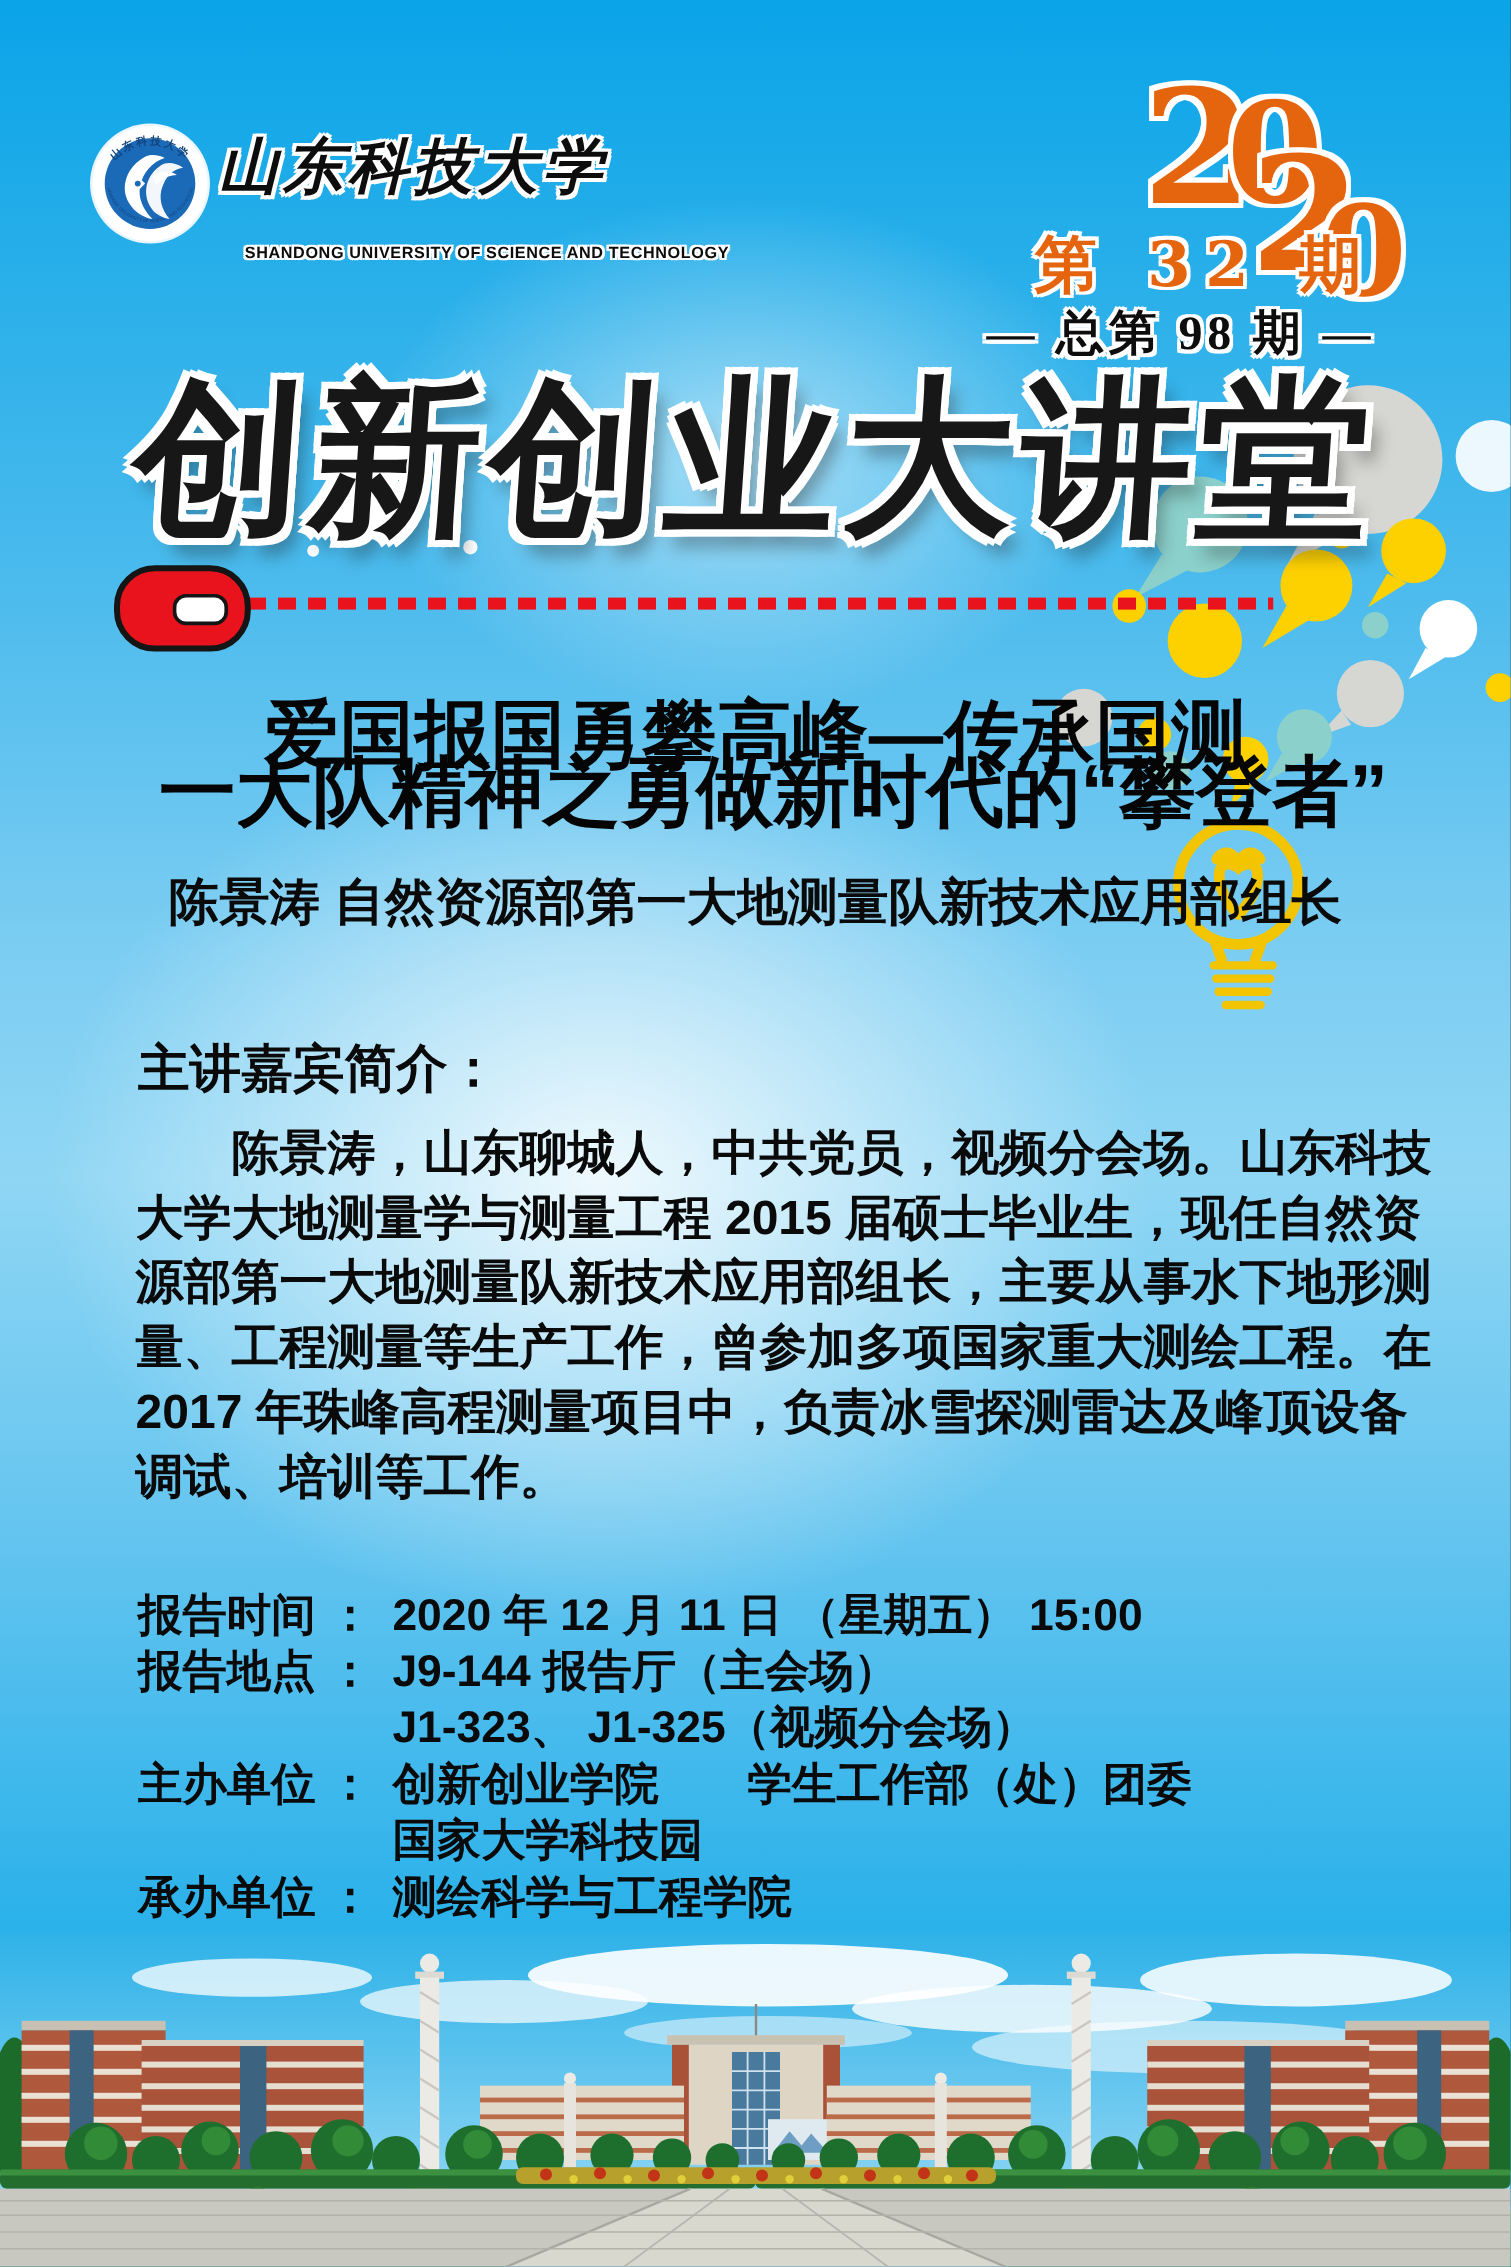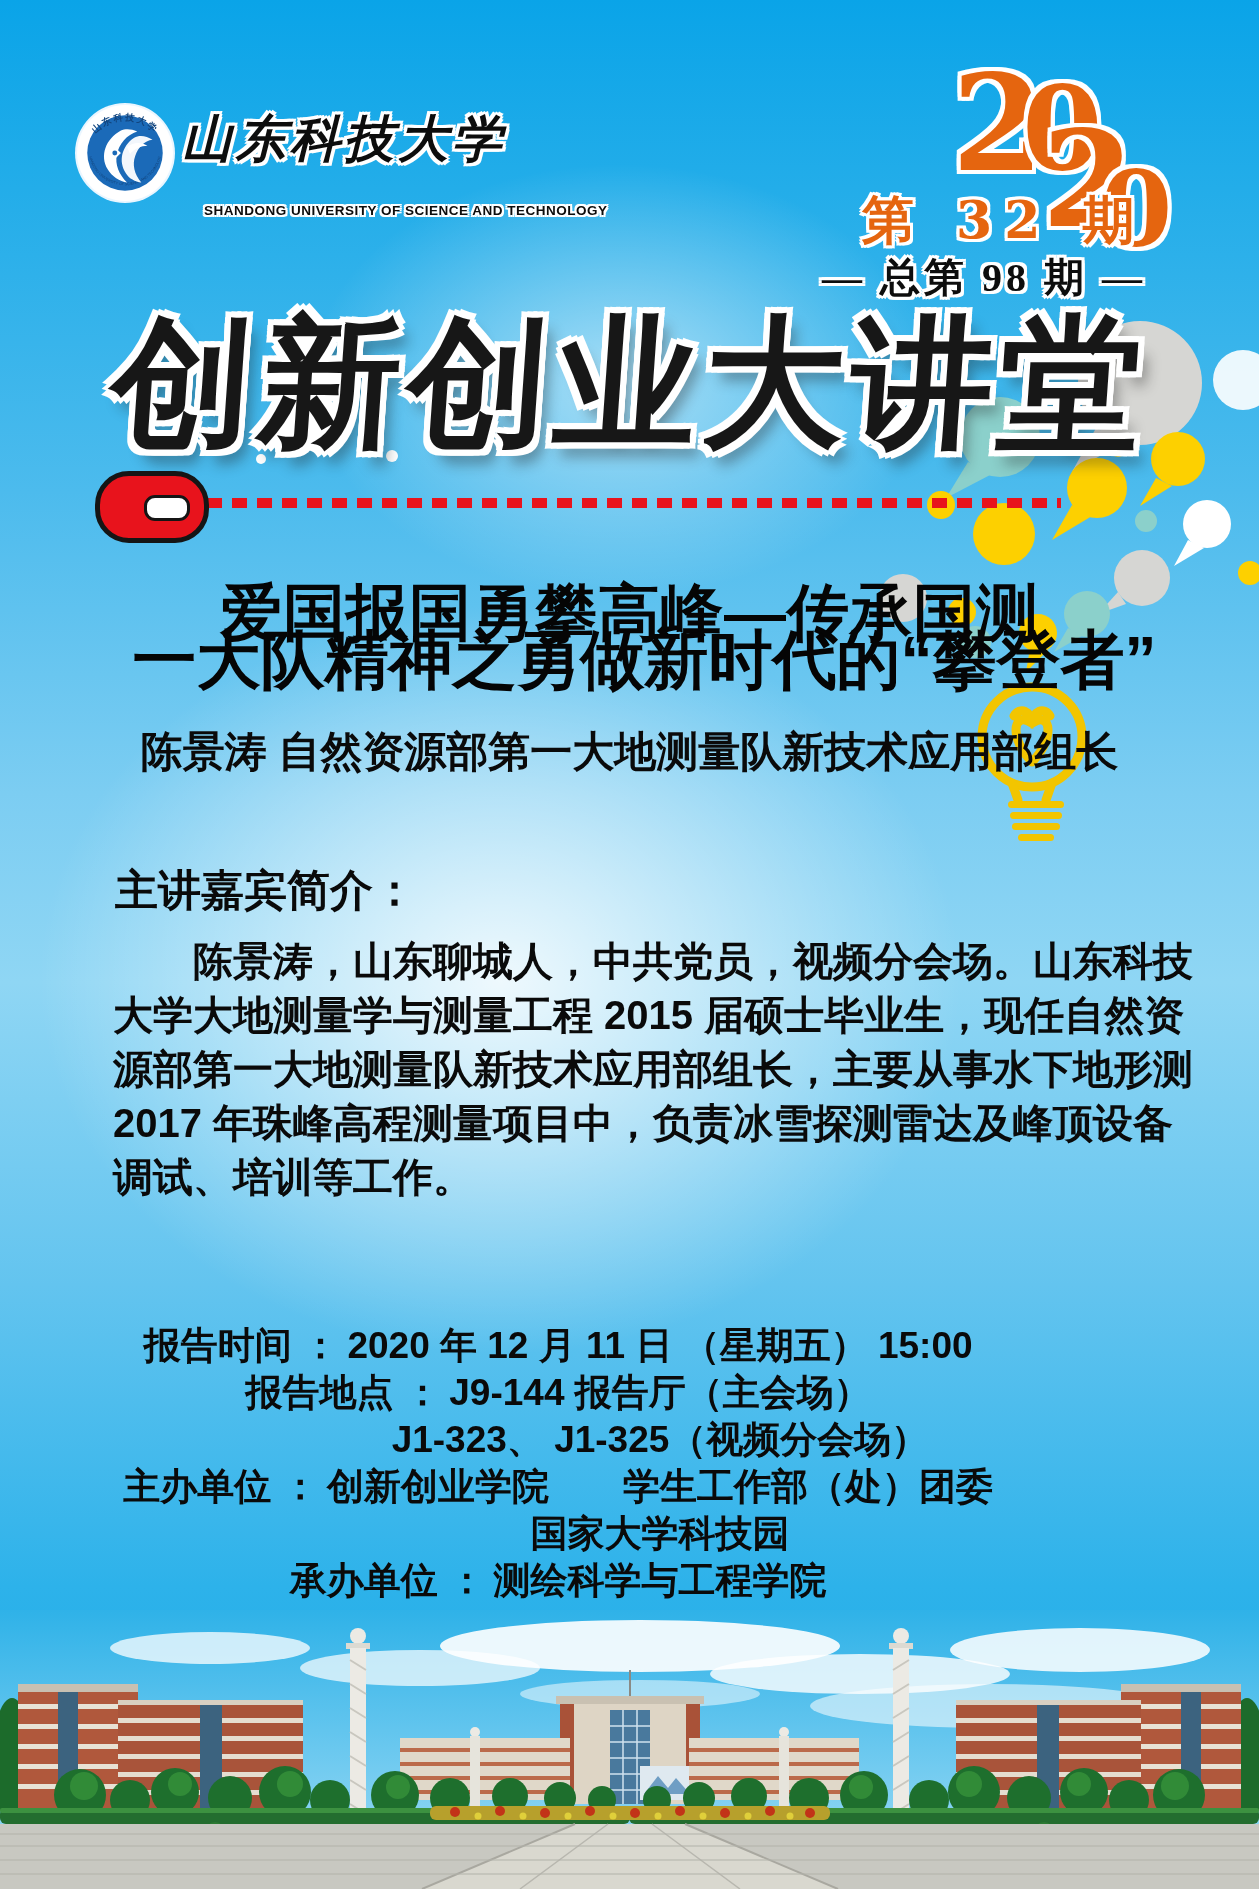--- a/index.html
+++ b/index.html
@@ -53,21 +53,21 @@
     color:#050505;white-space:nowrap;z-index:2;margin-left:30px;}
   .speaker{left:0;right:0;top:724px;text-align:center;font-weight:700;font-size:42px;
     color:#0a0a0a;white-space:nowrap;z-index:2;}
 
   .intro-heading{left:115px;top:862px;font-weight:700;font-size:43px;color:#0a0a0a;z-index:2;}
   .intro-par{left:113px;top:934px;width:1060px;z-index:2;font-weight:600;font-size:40px;line-height:54px;color:#0a0a0a;}
   .intro-par .ln{white-space:nowrap;}
   .intro-par .ln.first{padding-left:80px;}
 
   .details{left:115px;top:1326px;z-index:2;font-weight:700;font-size:37px;line-height:40px;color:#0a0a0a;}
-  .details .row{white-space:nowrap;margin-bottom:7px;height:40px;text-align:center;}
+  .details .row{white-space:nowrap;margin-bottom:7px;height:40px;}
   .details .lbl{display:inline-block;width:212px;}
   .details .row.cont{padding-left:212px;}
 
   .decor{left:0;top:0;width:1259px;height:1889px;z-index:1;pointer-events:none;}
   .photo{left:0;top:1610px;width:1259px;height:279px;z-index:1;display:block;}
 </style>
 </head>
 <body>
 
 <div class="poster">
@@ -163,20 +163,21 @@
 
   <div class="title-l1 abs">爱国报国勇攀高峰—传承国测</div>
   <div class="title-l2 abs">一大队精神之勇做新时代的“攀登者”</div>
   <div class="speaker abs">陈景涛  自然资源部第一大地测量队新技术应用部组长</div>
 
   <div class="intro-heading abs">主讲嘉宾简介：</div>
   <div class="intro-par abs">
     <div class="ln first">陈景涛，山东聊城人，中共党员，视频分会场。山东科技</div>
     <div class="ln">大学大地测量学与测量工程 2015 届硕士毕业生，现任自然资</div>
     <div class="ln">源部第一大地测量队新技术应用部组长，主要从事水下地形测</div>
+    <div class="ln">量、工程测量等生产工作，曾参加多项国家重大测绘工程。在</div>
     <div class="ln">2017 年珠峰高程测量项目中，负责冰雪探测雷达及峰顶设备</div>
     <div class="ln">调试、培训等工作。</div>
   </div>
 
   <div class="details abs">
     <div class="row">
       <span class="lbl">报告时间 ：</span><span class="val">2020 年 12 月 11 日 （星期五） 15:00</span>
     </div>
     <div class="row">
       <span class="lbl">报告地点 ：</span><span class="val">J9-144 报告厅（主会场）</span>

